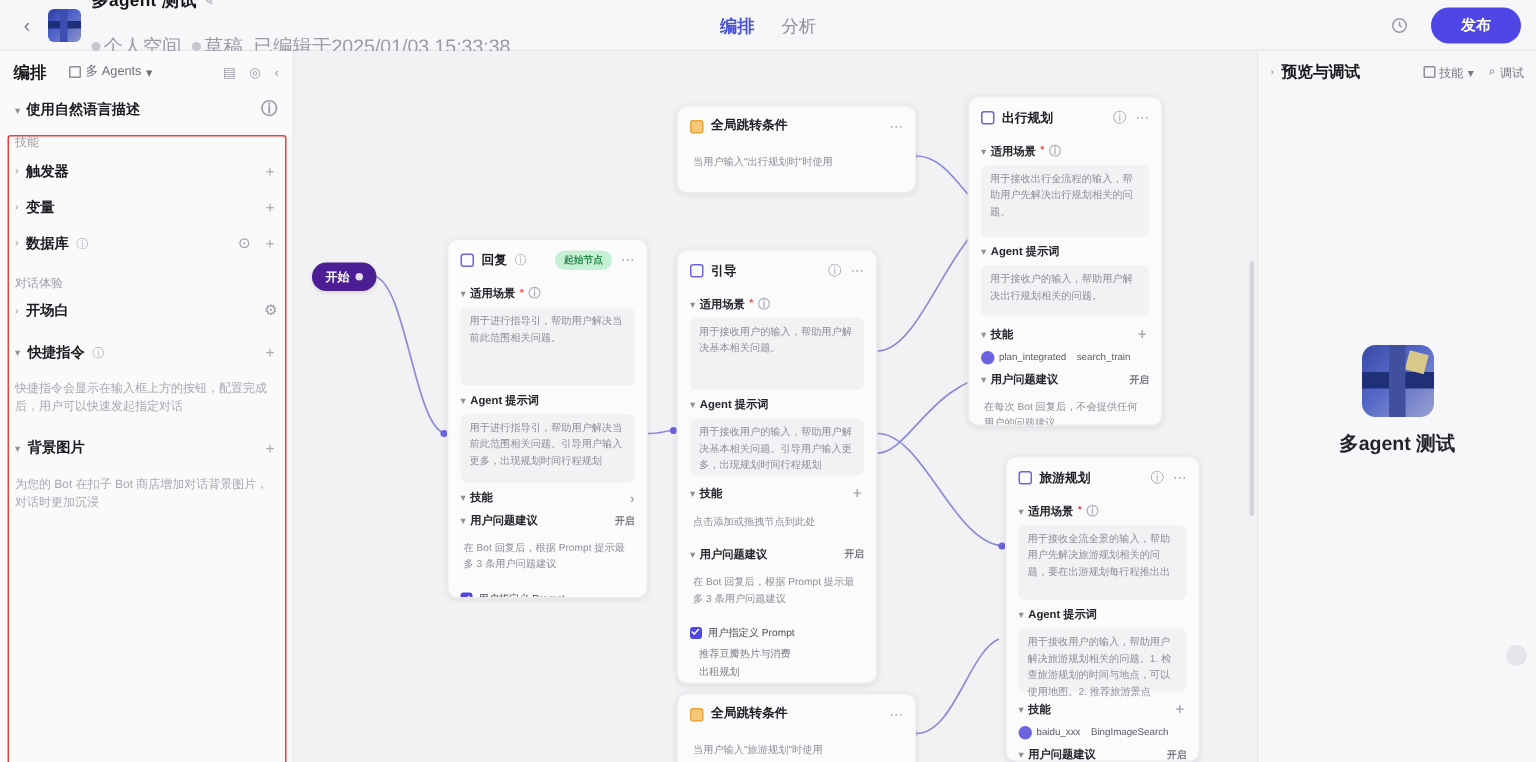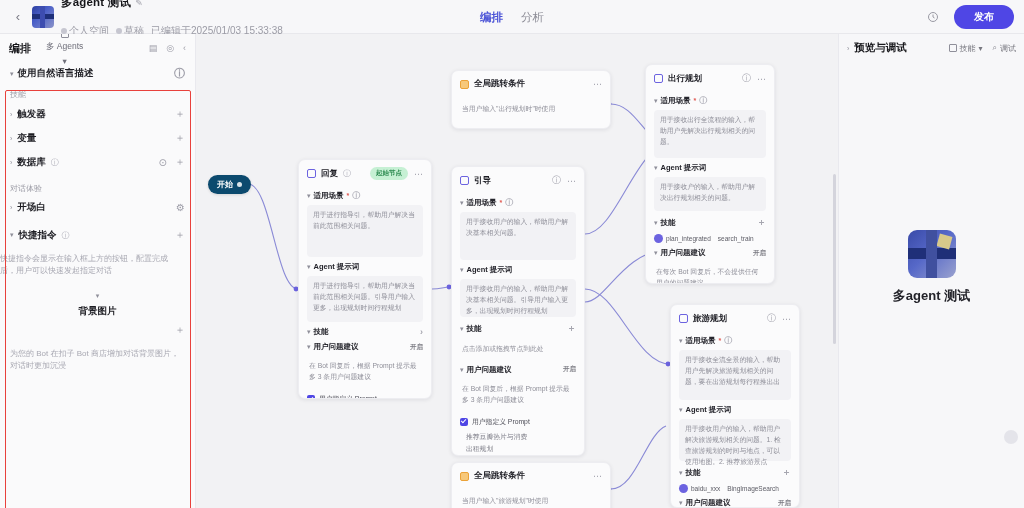--- a/index.html
+++ b/index.html
@@ -24,21 +24,21 @@
     background:
       linear-gradient(135deg,#2c3fa0 0%, #4a5fc8 40%, #8a93c9 100%);
     position:relative; overflow:hidden;
   }
   .app-logo:before{content:'';position:absolute;left:-3px;top:8px;width:28px;height:5px;background:#1e2f7a;transform:rotate(0deg);}
   .app-logo:after{content:'';position:absolute;left:8px;top:-3px;width:5px;height:28px;background:#3d4db0;}
   .title-block { margin-left:7px; display:flex; flex-direction:column; justify-content:center; }
   .title-row { display:flex; align-items:center; gap:4px; }
   .app-title { font-size:11.5px; font-weight:700; color:#16161a; letter-spacing:.2px; }
   .edit-ico { font-size:9px; color:#a0a0aa; cursor:pointer; }
-  .meta-row { display:flex; align-items:flex-end; gap:7px; margin-top:14px; font-size:10px; color:#9b9ba5; }
+  .meta-row { display:flex; align-items:flex-end; gap:7px; margin-top:14px; font-size:13px; color:#9b9ba5; }
   .meta-item{display:flex;align-items:center;gap:2px;}
   .dot-ico{width:6px;height:6px;border-radius:50%;background:#c6c6d0;display:inline-block;}
 
   .center-tabs {
     position:absolute; left:50%; top:0; transform:translateX(-50%);
     height:34px; display:flex; align-items:center; gap:18px;
   }
   .tab { font-size:11.5px; color:#8c8c96; cursor:pointer; font-weight:400; }
   .tab.active { color:#4a52d6; font-weight:700; }
 
@@ -52,21 +52,21 @@
   }
 
   
   .sidebar {
     position:absolute; left:0; top:34px; width:196px; height:474px;
     background:#fafafb; border-right:1px solid #e9e9ee; overflow:hidden;
   }
   .sb-head { height:28px; display:flex; align-items:center; padding:0 9px; gap:6px; }
   .sb-head h2 { font-size:11px; font-weight:700; color:#18181c; }
   .agents-sel { display:flex; align-items:center; gap:3px; margin-left:9px;
-     font-size:8.5px; color:#6f6f7a; cursor:pointer;flex-direction:column; }
+     font-size:8.5px; color:#6f6f7a; cursor:pointer; }
   .sq-ico { width:8px;height:8px;border:1px solid #8f8f9a; border-radius:1px; display:inline-block;}
   .sb-head-icons { margin-left:auto; display:flex; gap:9px; align-items:center; color:#9d9da8; font-size:9px; }
 
   .sb-scroll { height:446px; overflow:hidden; position:relative; }
   .redbox { position:absolute; left:5px; top:28px; width:186px; height:472px;
     border:1.6px solid #e8413c; border-radius:2px; pointer-events:none; z-index:20; }
 
   .sec { padding:5px 10px 0 10px; }
   .sec-title { display:flex; align-items:center; gap:4px; font-size:9.5px; font-weight:700; color:#1c1c22; }
   .chev { color:#8f8f9a; font-size:7px; display:inline-block; }
@@ -113,21 +113,21 @@
   .tagrow { display:flex; gap:7px; align-items:center; margin-top:5px; flex-wrap:wrap; }
   .tag { display:flex; align-items:center; gap:3px; font-size:6.5px; color:#5b5b64; }
   .tag-ico { width:9px;height:9px;border-radius:50%; background:#6c63e0; flex:0 0 auto;}
   .chkrow { display:flex; align-items:center; gap:4px; margin-top:6px; font-size:6.8px; color:#4c4c56; }
   .chk { width:8px;height:8px;border-radius:2px;background:#4f46e5; position:relative; flex:0 0 auto;}
   .chk:after{content:'';position:absolute;left:2.3px;top:.8px;width:2px;height:4px;border:solid #fff;border-width:0 1.2px 1.2px 0;transform:rotate(42deg);}
   .qlist { margin-top:4px; padding-left:6px; font-size:6.8px; color:#7c7c86; line-height:1.75; }
 
   .startpill {
     position:absolute; display:flex; align-items:center; gap:4px;
-    background:#0c4a6e; color:#fff; font-size:8px; font-weight:700;
+    background:#4c1d95; color:#fff; font-size:8px; font-weight:700;
     padding:4px 9px; border-radius:11px; box-shadow:0 1px 3px rgba(0,0,0,.12);
   }
   .startpill .pdot{width:5px;height:5px;border-radius:50%;background:#ffffff;opacity:.85;}
 
   .vscroll { position:absolute; right:2px; top:140px; width:3px; height:170px;
      background:#d4d4dc; border-radius:2px; }
 
   
   .rightpanel {
     position:absolute; left:838px; top:34px; width:186px; height:474px;
@@ -255,23 +255,23 @@
       </div>
 
       <div class="row" style="padding-top:9px;">
         <span class="chev">▾</span>
         <span class="row-name">快捷指令</span>
         <span class="sec-info">ⓘ</span>
         <span class="row-right">
           <span>＋</span>
         </span>
       </div>
-      <div class="sec-desc" style="padding-left:0;padding-right:12px;">快捷指令会显示在输入框上方的按钮，配置完成后，用户可以快速发起指定对话</div>
-
-      <div class="row" style="padding-top:14px;flex-direction:column;">
+      <div class="sec-desc" style="padding-left:10px;padding-right:12px;">快捷指令会显示在输入框上方的按钮，配置完成后，用户可以快速发起指定对话</div>
+
+      <div class="row" style="padding-top:14px;">
         <span class="chev">▾</span>
         <span class="row-name">背景图片</span>
         <span class="row-right">
           <span>＋</span>
         </span>
       </div>
       <div class="sec-desc" style="padding-left:10px;padding-right:12px;">为您的 Bot 在扣子 Bot 商店增加对话背景图片，对话时更加沉浸</div>
 
     </div>
   </div>

